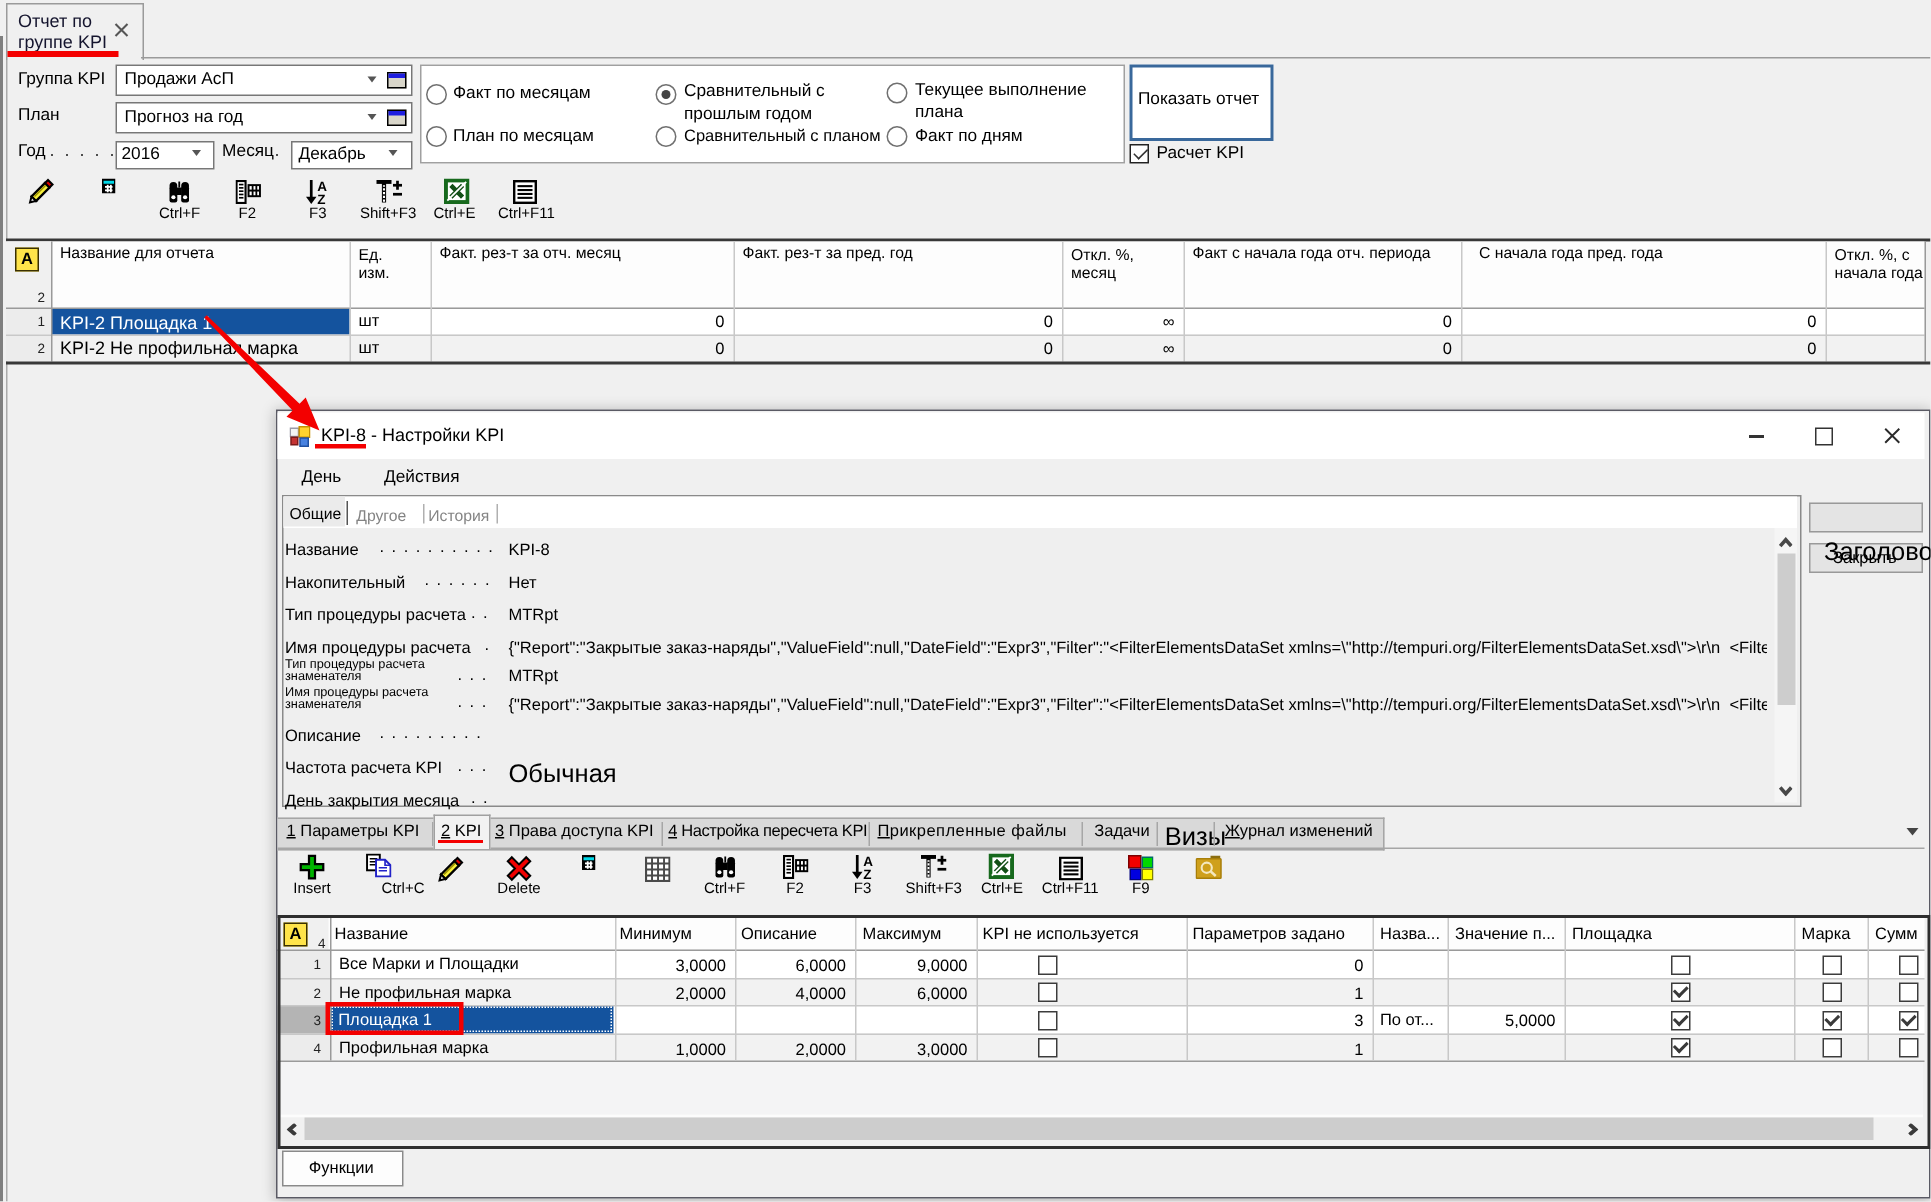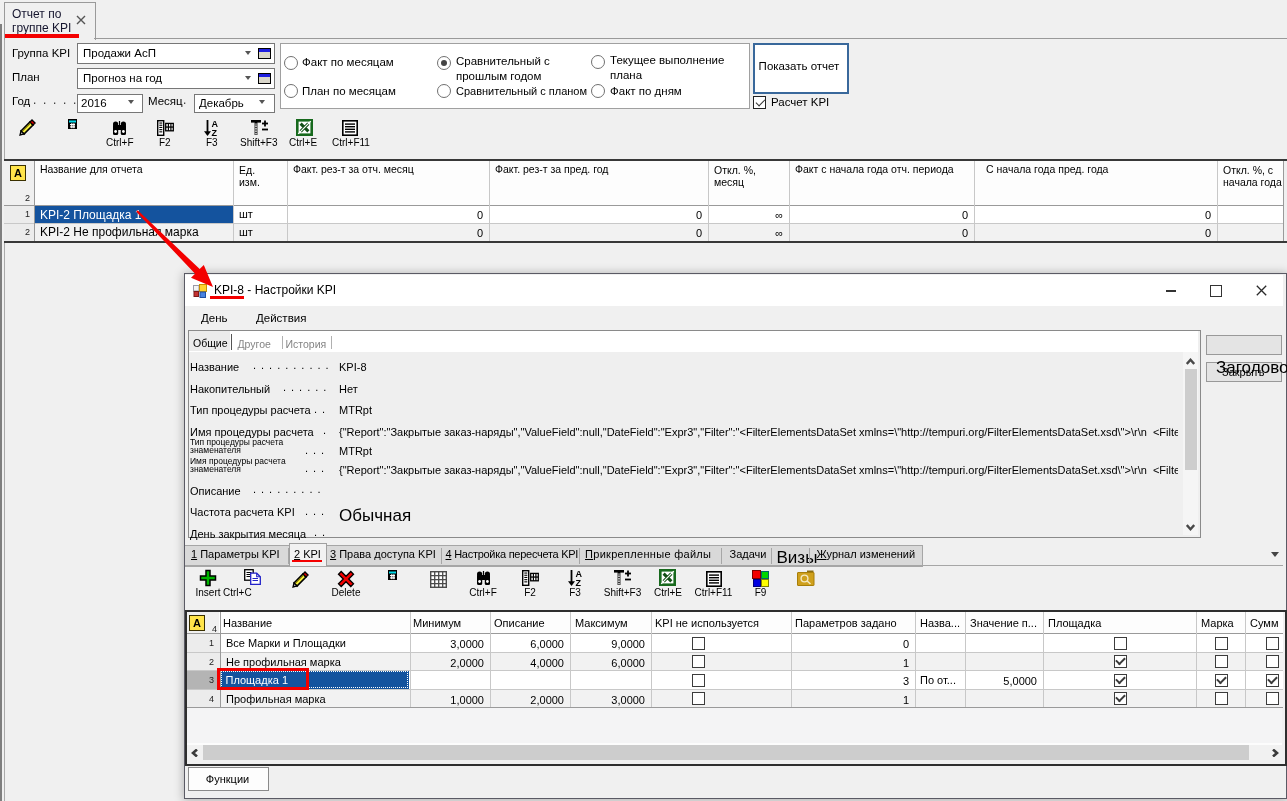--- a/index.html
+++ b/index.html
@@ -386,21 +386,21 @@
  <rect x="1.5" y="9.5" width="7" height="7" fill="#0000e0" stroke="#000080" stroke-width="1"></rect>
  <rect x="9.5" y="9.5" width="7" height="7" fill="#ffff00" stroke="#808000" stroke-width="1"></rect>
 </svg>
 <svg class="ab" style="left:797px;top:570px;z-index:12" width="18" height="16" viewBox="0 0 18 16">
  <path d="M10,0.5 h6.5 v4 h-6.5 z" fill="#8a6d10"></path>
  <rect x="0.5" y="2.5" width="16.5" height="13" rx="0.5" fill="#cfa01c" stroke="#a87e08" stroke-width="1"></rect>
  <circle cx="7.5" cy="8.5" r="3.4" fill="none" stroke="#f4e8c0" stroke-width="1.4"></circle>
  <line x1="10.2" y1="11" x2="13.5" y2="14" stroke="#f4e8c0" stroke-width="1.6"></line>
 </svg>
 <div class="t" style="left:178px;top:588px;width:60px;font-size:10px;text-align:center;z-index:12">Insert</div>
-<div class="t" style="left:223px;top:588px;width:60px;font-size:10px;text-align:left;z-index:12">Ctrl+C</div>
+<div class="t" style="left:223px;top:588px;width:60px;font-size:10px;text-align:right;z-index:12">Ctrl+C</div>
 <div class="t" style="left:316px;top:588px;width:60px;font-size:10px;text-align:center;z-index:12">Delete</div>
 <div class="t" style="left:453px;top:588px;width:60px;font-size:10px;text-align:center;z-index:12">Ctrl+F</div>
 <div class="t" style="left:500px;top:588px;width:60px;font-size:10px;text-align:center;z-index:12">F2</div>
 <div class="t" style="left:545px;top:588px;width:60px;font-size:10px;text-align:center;z-index:12">F3</div>
 <div class="t" style="left:592px;top:588px;width:61px;font-size:10px;text-align:center;z-index:12">Shift+F3</div>
 <div class="t" style="left:638px;top:588px;width:60px;font-size:10px;text-align:center;z-index:12">Ctrl+E</div>
 <div class="t" style="left:683px;top:588px;width:61px;font-size:10px;text-align:center;z-index:12">Ctrl+F11</div>
 <div class="t" style="left:730px;top:588px;width:61px;font-size:10px;text-align:center;z-index:12">F9</div>
 
 <div class="ab" style="left:185px;top:612px;width:1098px;height:21px;background:#fdfdfd;z-index:12"></div>

